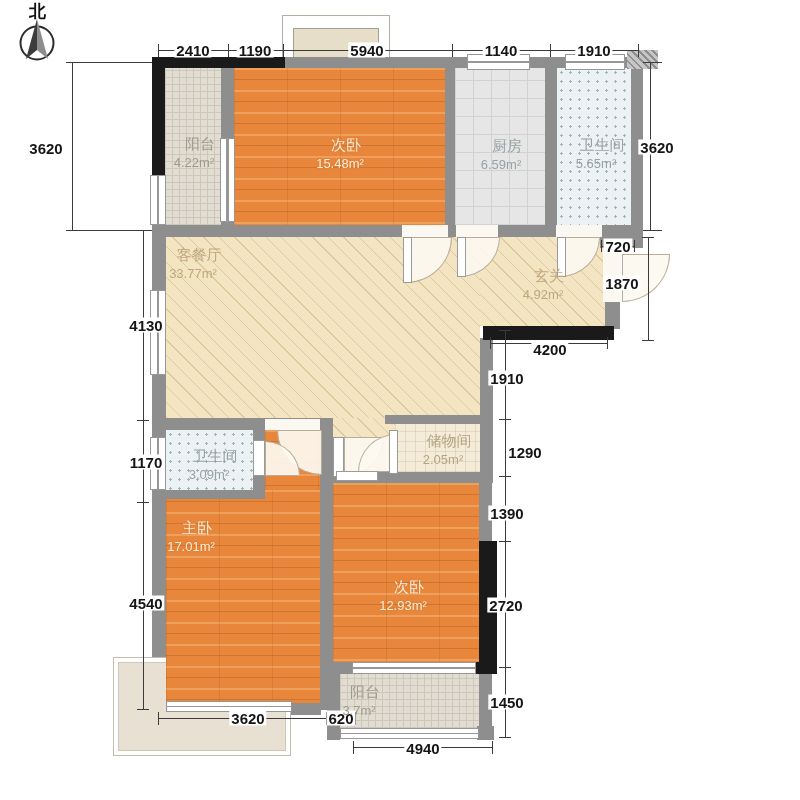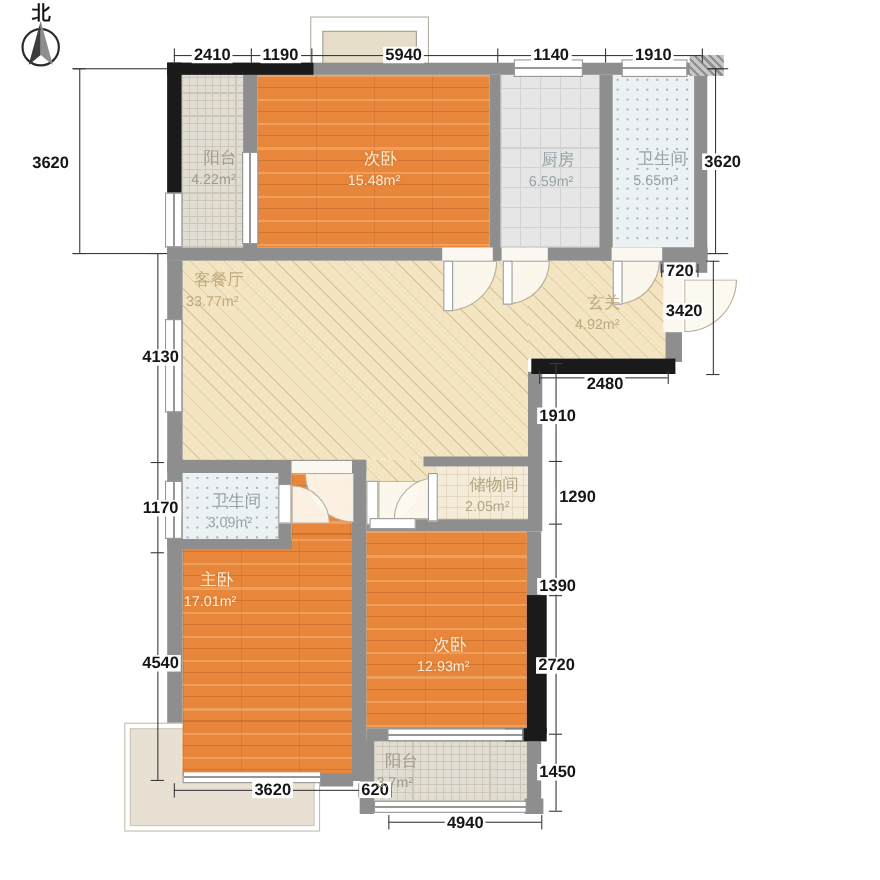--- a/index.html
+++ b/index.html
@@ -192,25 +192,25 @@
   <div class="dim" style="left:255px;top:50px;">1190</div>
   <div class="dim" style="left:367px;top:50px;">5940</div>
   <div class="dim" style="left:501px;top:50px;">1140</div>
   <div class="dim" style="left:594px;top:50px;">1910</div>
   <div class="dim" style="left:46px;top:148px;">3620</div>
   <div class="dim" style="left:146px;top:325px;">4130</div>
   <div class="dim" style="left:146px;top:462px;">1170</div>
   <div class="dim" style="left:146px;top:603px;">4540</div>
   <div class="dim" style="left:657px;top:147px;">3620</div>
   <div class="dim" style="left:618px;top:246px;">720</div>
-  <div class="dim" style="left:622px;top:283px;">3420</div>
-  <div class="dim" style="left:550px;top:349px;">2480</div>
+  <div class="dim" style="left:622px;top:283px;">1870</div>
+  <div class="dim" style="left:550px;top:349px;">4200</div>
   <div class="dim" style="left:507px;top:378px;">1910</div>
   <div class="dim" style="left:525px;top:452px;">1290</div>
-  <div class="dim" style="left:507px;top:513px;margin-top:20px;">1390</div>
+  <div class="dim" style="left:507px;top:513px;">1390</div>
   <div class="dim" style="left:506px;top:605px;">2720</div>
   <div class="dim" style="left:507px;top:702px;text-align:right;">1450</div>
   <div class="dim" style="left:248px;top:718px;">3620</div>
   <div class="dim" style="left:341px;top:718px;">620</div>
   <div class="dim" style="left:423px;top:748px;">4940</div>
 
   <div class="rlabel lc-balc" style="left:194px;top:153px;">
     <span class="nm">阳台</span>
     <span class="ar">4.22m²</span>
   </div>

